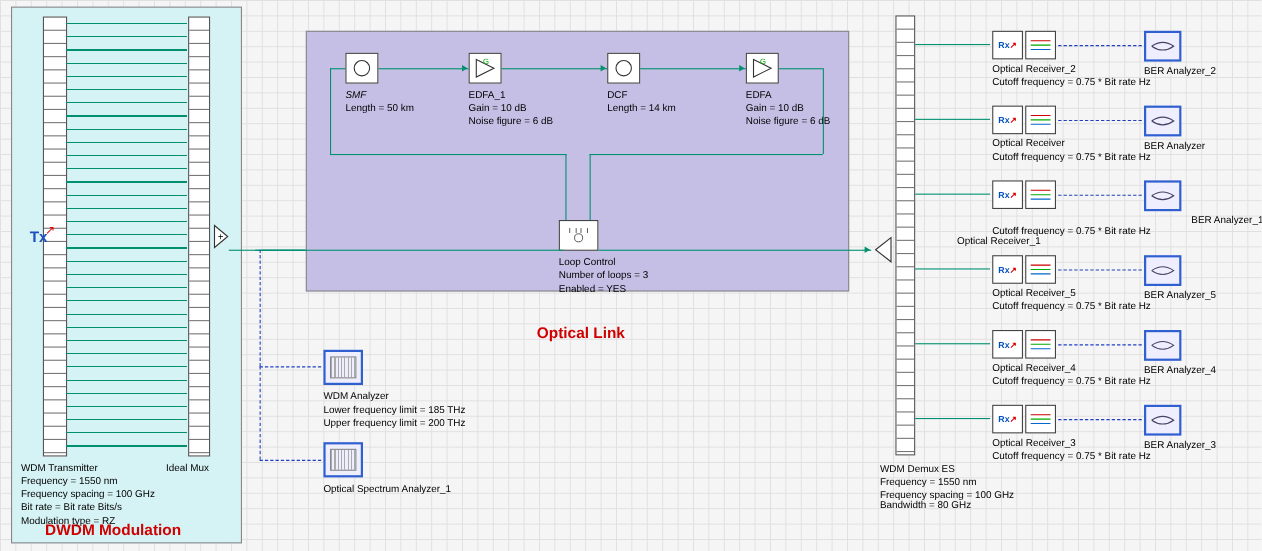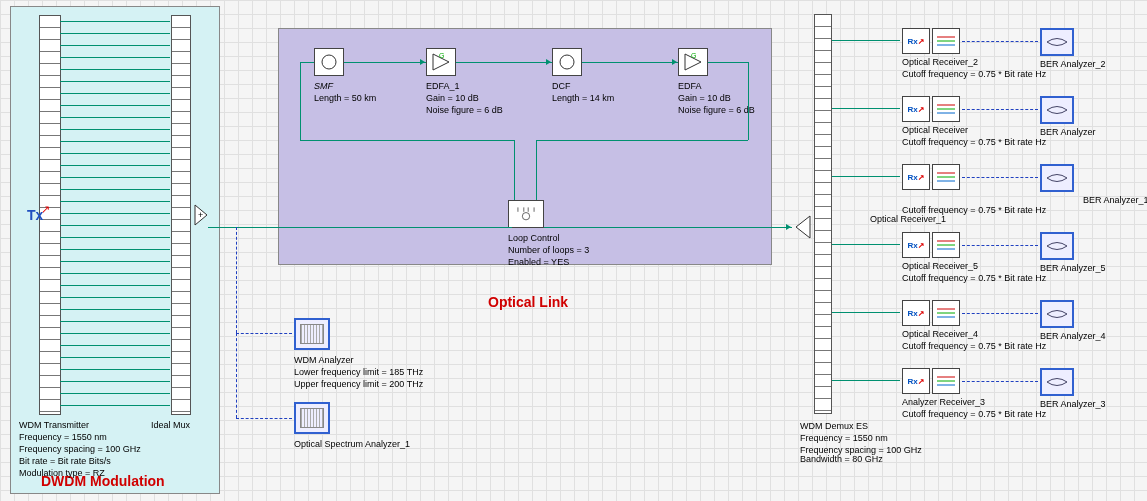--- a/index.html
+++ b/index.html
@@ -465,21 +465,21 @@
       <div class="rx-block" style="left: 902px; top: 368px;">
     <div class="rxicon">Rx<span style="color:#d00;font-size:8px;">↗</span></div>
     <div class="filtericon">
       <svg width="22" height="16" viewBox="0 0 22 16">
             <line x1="2" y1="4" x2="20" y2="4" stroke="#c00"></line>
             <line x1="2" y1="8" x2="20" y2="8" stroke="#0a0"></line>
             <line x1="2" y1="12" x2="20" y2="12" stroke="#06c"></line>
           </svg>
     </div>
       </div>
-      <div class="param-text" style="left: 902px; top: 396px;">Analyzer Receiver_3</div>
+      <div class="param-text" style="left: 902px; top: 396px;">Optical Receiver_3</div>
       <div class="param-text" style="left: 902px; top: 408px;">Cutoff  frequency = 0.75 * Bit rate  Hz</div>
       <div class="wire-dash-h" style="left: 962px; top: 381px; width: 76px;"></div>
       <div class="ber-box" style="left: 1040px; top: 368px;">
         <svg width="24" height="18" viewBox="0 0 24 18">
      <path d="M2 9 Q12 2 22 9 Q12 16 2 9" fill="none" stroke="#446"></path>
    </svg>
       </div>
       <div class="param-text" style="left: 1040px; top: 398px;">BER Analyzer_3</div>
     </div>
 

